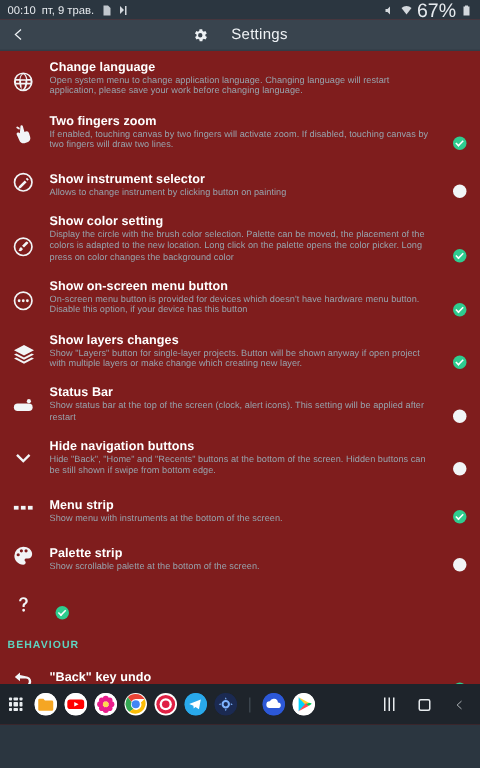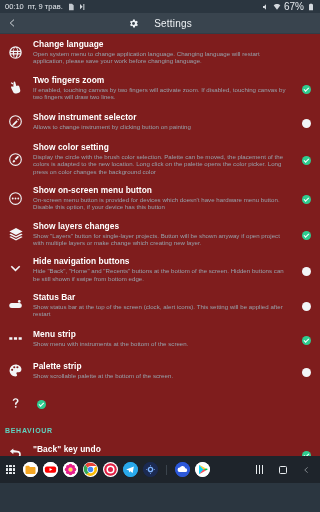--- a/index.html
+++ b/index.html
@@ -14,42 +14,42 @@
   
   .statusbar {
     height:13px; background:#2b3640; color:#e6eaee;
     display:flex; align-items:center; padding:0 5px;
     font-size:7.5px; line-height:1;
   }
   .sb-left { display:flex; align-items:center; gap:4px; }
   .sb-right { margin-left:auto; display:flex; align-items:center; gap:3px; }
   .sb-ico { display:inline-block; width:8px; height:8px; opacity:.9; }
   .sb-ico svg { display:block; width:8px; height:8px; fill:#e6eaee; }
-  .sb-batt { font-size:10px; }
+  .sb-batt { font-size:13px; }
 
   
   .appbar {
     height:21px; background:#39444e;
     display:flex; align-items:center; position:relative;
     border-bottom:1px solid #323c46;
   }
   .appbar-back { width:24px; display:flex; align-items:center; justify-content:center; cursor:pointer; }
   .appbar-back svg { width:9px; height:12px; stroke:#eef2f5; fill:none; stroke-width:2.2; }
   .appbar-title-wrap {
     position:absolute; left:0; right:0; top:0; bottom:0;
     display:flex; align-items:center; justify-content:center; gap:15px;
     pointer-events:none;
   }
   .appbar-gear svg { width:11px; height:11px; fill:#eef2f5; display:block; }
   .appbar-title { color:#eef2f5; font-size:10px; letter-spacing:.2px; }
 
   
   .list { position:absolute; top:34px; left:0; right:0; bottom:27px; overflow:hidden; }
   .row {
-    display:flex; align-items:center;
+    display:flex; align-items:flex-end;
     padding:5px 6px 5px 5px; gap:7px;
   }
   .row-ico {
     width:21px; min-width:21px; height:21px;
     display:flex; align-items:center; justify-content:center;
     margin-top:1px;
   }
   .row-ico svg { display:block; fill:#f2f5f7; }
   .row-body { flex:1; min-width:0; padding-top:0px; }
   .row-title {
@@ -241,42 +241,42 @@
         <div class="row-desc">Show "Layers" button for single-layer projects. Button will be shown anyway if open project with multiple layers or make change which creating new layer.</div>
       </div>
       <div class="row-check">
         <span class="chk on"></span>
       </div>
     </div>
 
     <div class="row">
       <div class="row-ico">
         <svg width="15" height="15" viewBox="0 0 24 24">
+            <rect x="2" y="8" width="20" height="8" rx="4"></rect>
+            <circle cx="18" cy="5.5" r="2.2"></circle>
+          </svg>
+      </div>
+      <div class="row-body">
+        <div class="row-title">Status Bar</div>
+        <div class="row-desc">Show status bar at the top of the screen (clock, alert icons). This setting will be applied after restart</div>
+      </div>
+      <div class="row-check">
+        <span class="chk"></span>
+      </div>
+    </div>
+
+    <div class="row">
+      <div class="row-ico">
+        <svg width="15" height="15" viewBox="0 0 24 24">
             <path d="M4.4 7.6l1.8-1.8L12 11.6l5.8-5.8 1.8 1.8L12 15.2z"></path>
           </svg>
       </div>
       <div class="row-body">
         <div class="row-title">Hide navigation buttons</div>
         <div class="row-desc">Hide "Back", "Home" and "Recents" buttons at the bottom of the screen. Hidden buttons can be still shown if swipe from bottom edge.</div>
-      </div>
-      <div class="row-check">
-        <span class="chk"></span>
-      </div>
-    </div>
-
-    <div class="row">
-      <div class="row-ico">
-        <svg width="15" height="15" viewBox="0 0 24 24">
-            <rect x="2" y="8" width="20" height="8" rx="4"></rect>
-            <circle cx="18" cy="5.5" r="2.2"></circle>
-          </svg>
-      </div>
-      <div class="row-body">
-        <div class="row-title">Status Bar</div>
-        <div class="row-desc">Show status bar at the top of the screen (clock, alert icons). This setting will be applied after restart</div>
       </div>
       <div class="row-check">
         <span class="chk"></span>
       </div>
     </div>
 
     <div class="row">
       <div class="row-ico">
         <svg width="15" height="15" viewBox="0 0 24 24">
             <rect x="2" y="10" width="5" height="4"></rect>

